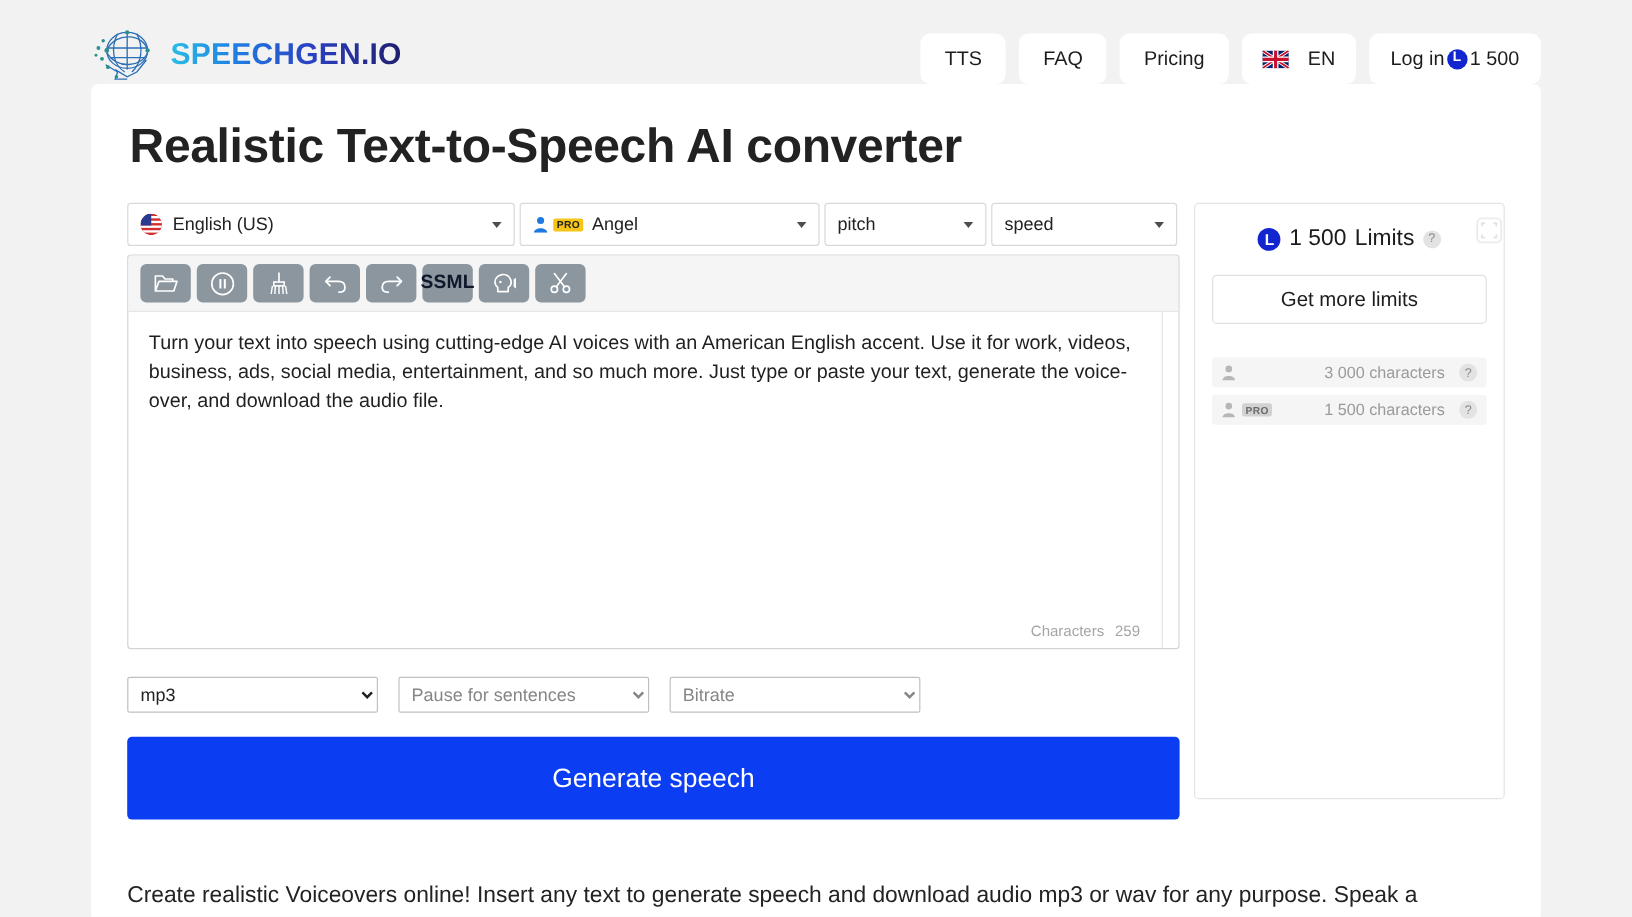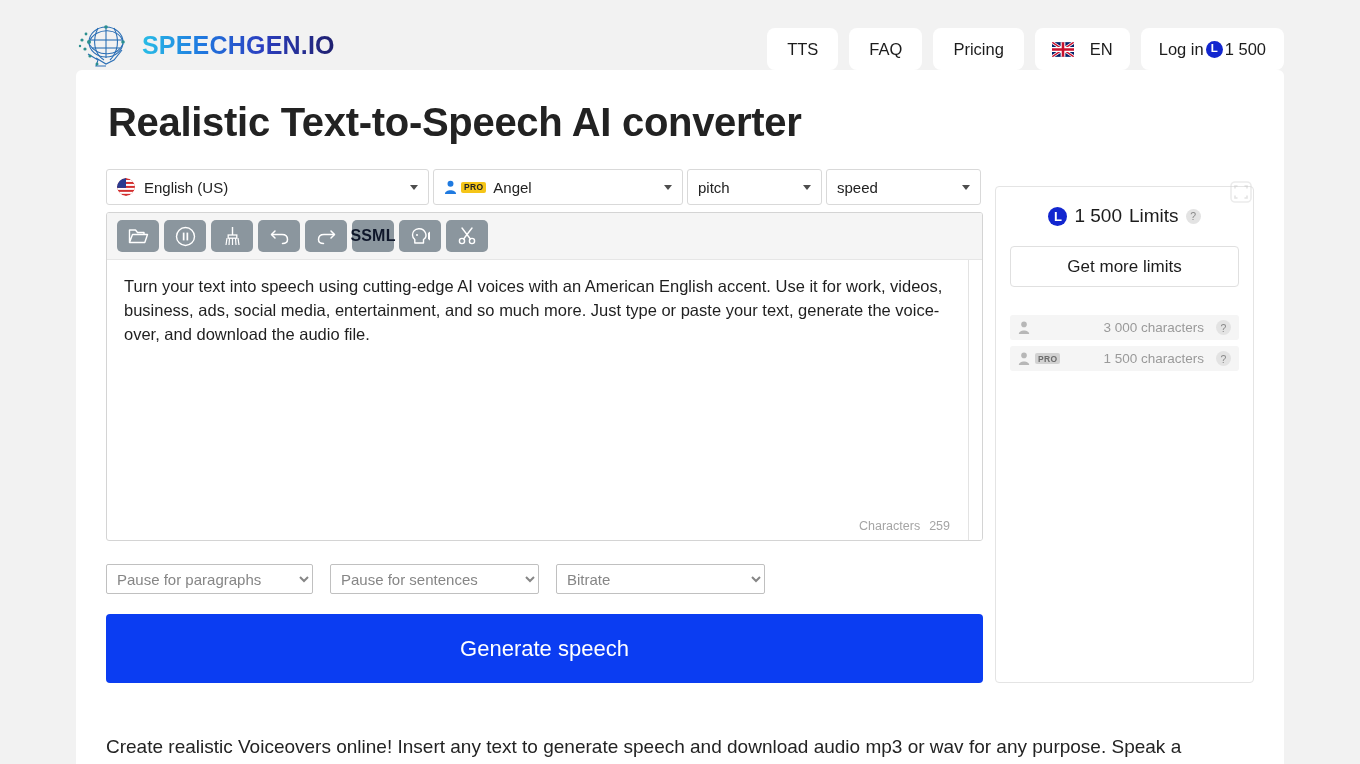--- a/index.html
+++ b/index.html
@@ -82,21 +82,21 @@
   }
   .expand-icon {
     position: absolute;
     top: 110px; right: 31px;
     width: 24px; height: 24px;
     opacity: .5;
     cursor: pointer;
   }
 
   
-  .main-row { display: flex; gap: 12px; align-items: flex-end; }
+  .main-row { display: flex; gap: 12px; align-items: flex-start; }
   .left-col { width: 877px; }
   .right-col { width: 263px; }
 
   
   .selector-row { display: flex; gap: 4px; margin-bottom: 7px; }
   .sel {
     height: 36px;
     background: #fff;
     border: 1px solid #d9d9d9;
     border-radius: 3px;
@@ -470,22 +470,22 @@
 
         <div class="text-area" contenteditable="true" style="">Turn your text into speech using cutting-edge AI voices with an American English accent. Use it for work, videos, business, ads, social media, entertainment, and so much more. Just type or paste your text, generate the voice-over, and download the audio file.</div>
         <div class="editor-scroll"></div>
         <div class="char-count">
           <span>Characters</span>
           <span>259</span>
         </div>
       </div>
 
       <div class="output-row">
-        <select class="nsel nsel-para placeholder">
-          <option>Pause for paragraphs</option>
+        <select class="nsel nsel-format">
+          <option>mp3</option>
         </select>
         <select class="nsel nsel-sent placeholder">
           <option>Pause for sentences</option>
         </select>
         <select class="nsel nsel-bitrate placeholder">
           <option>Bitrate</option>
         </select>
       </div>
 
       <button class="generate-btn" style="background: rgb(11, 61, 242);">Generate speech</button>

